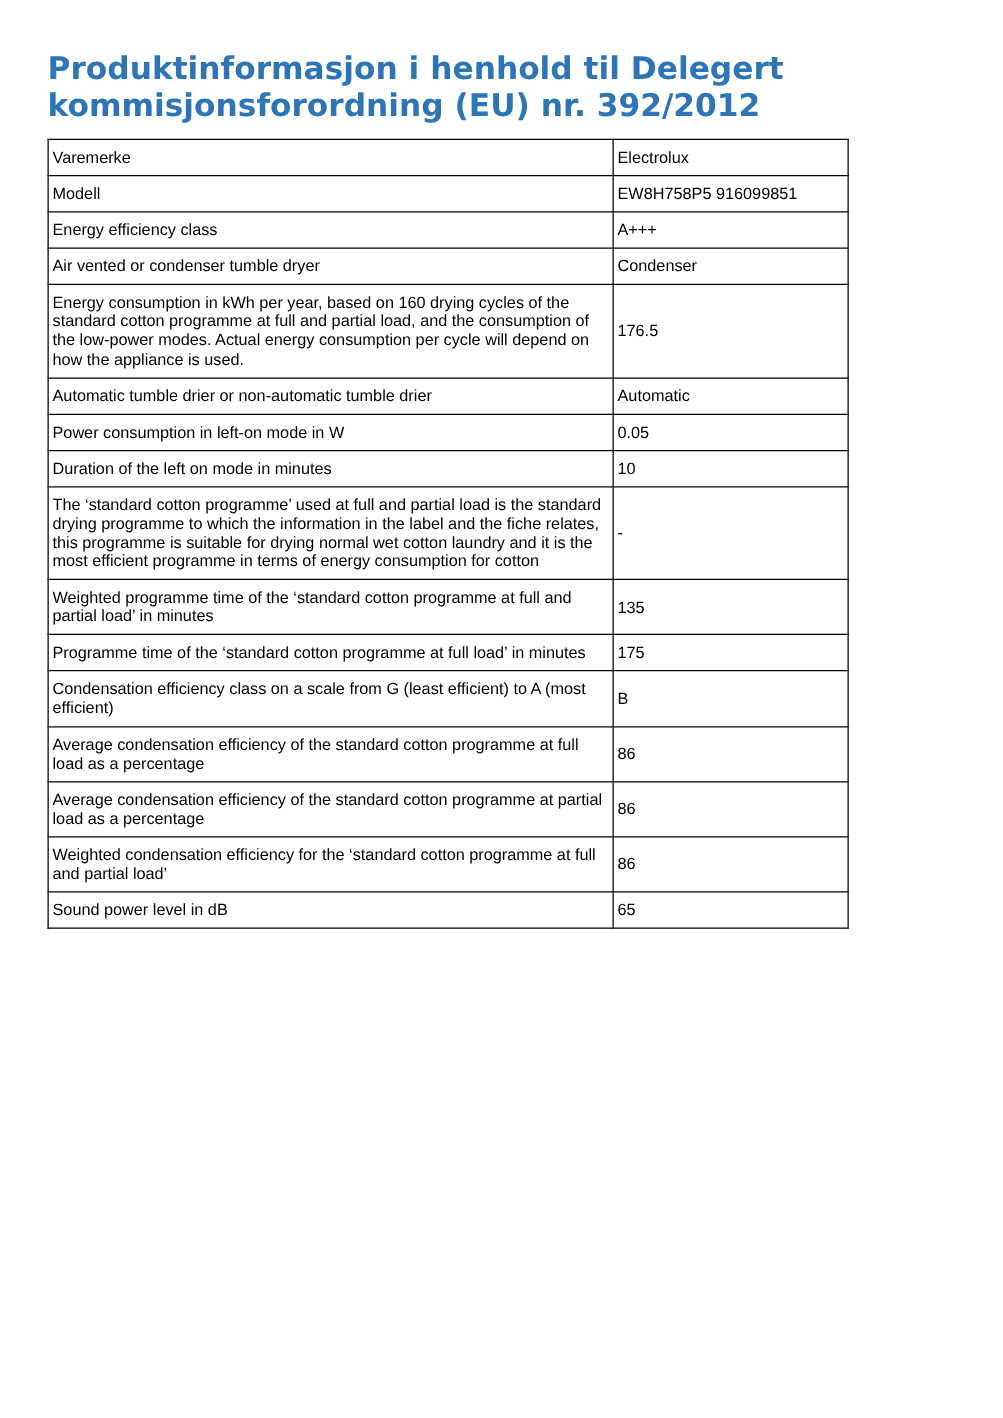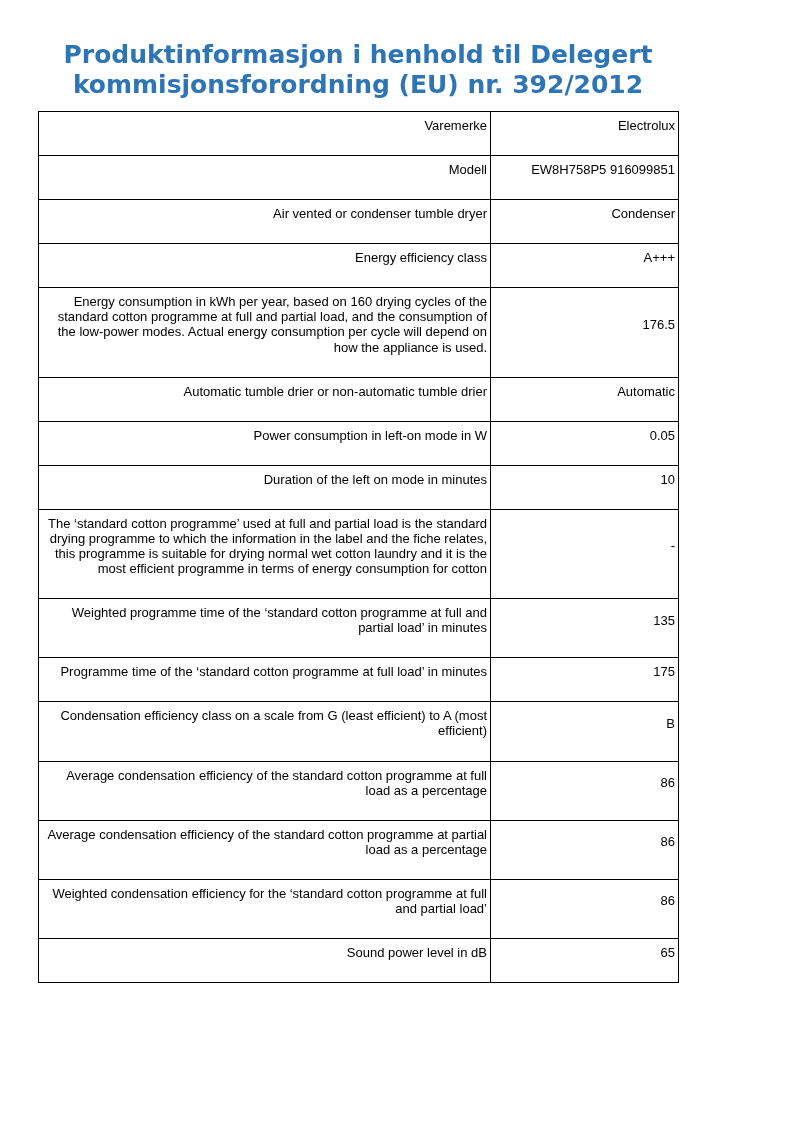--- a/index.html
+++ b/index.html
@@ -16,21 +16,21 @@
   .page {
     position: relative;
     width: 802px;
     height: 1134px;
     background: #ffffff;
     overflow: hidden;
   }
   .title {
     margin: 40px 0 12px 38px;
     width: 640px;
-    text-align: center;
+    text-align: left;
     color: #2e75b6;
     font-family: "DejaVu Sans", sans-serif;
     font-weight: bold;
     font-size: 25px;
     line-height: 1.18;
     letter-spacing: 0px;
   }
   .title-line { display: block; }
 
   table.spec {
@@ -39,24 +39,23 @@
     width: 640px;
     table-layout: fixed;
   }
   col.c1 { width: 452px; }
   col.c2 { width: 188px; }
   table.spec td {
     border: 1px solid #000000;
     font-family: "Liberation Sans", sans-serif;
     font-size: 13px;
     line-height: 1.16;
-    padding: 6px 3px 22px 3px;
+    padding: 6px 3px 7px 3px;
     vertical-align: middle;
     word-wrap: break-word;
-    text-align: right;
   }
   td.label { padding-right: 10px; }
   td.value { padding-left: 3px; }
 </style>
 </head>
 <body>
 
 <div class="page">
 
   <div class="title">
@@ -75,27 +74,27 @@
     <td class="value">Electrolux</td>
   </tr>
 
   <tr>
     <td class="label">Modell</td>
     <td class="value">EW8H758P5 916099851</td>
   </tr>
 
 
   <tr>
-    <td class="label">Air vented or condenser tumble dryer</td>
-    <td class="value">Condenser</td>
+    <td class="label">Energy efficiency class</td>
+    <td class="value">A+++</td>
   </tr>
 
   <tr>
-    <td class="label">Energy efficiency class</td>
-    <td class="value">A+++</td>
+    <td class="label">Air vented or condenser tumble dryer</td>
+    <td class="value">Condenser</td>
   </tr>
 
   <tr>
     <td class="label">Energy consumption in kWh per year, based on 160 drying cycles of the standard cotton programme at full and partial load, and the consumption of the low-power modes. Actual energy consumption per cycle will depend on how the appliance is used.</td>
     <td class="value">176.5</td>
   </tr>
 
   <tr>
     <td class="label">Automatic tumble drier or non-automatic tumble drier</td>
     <td class="value">Automatic</td>

